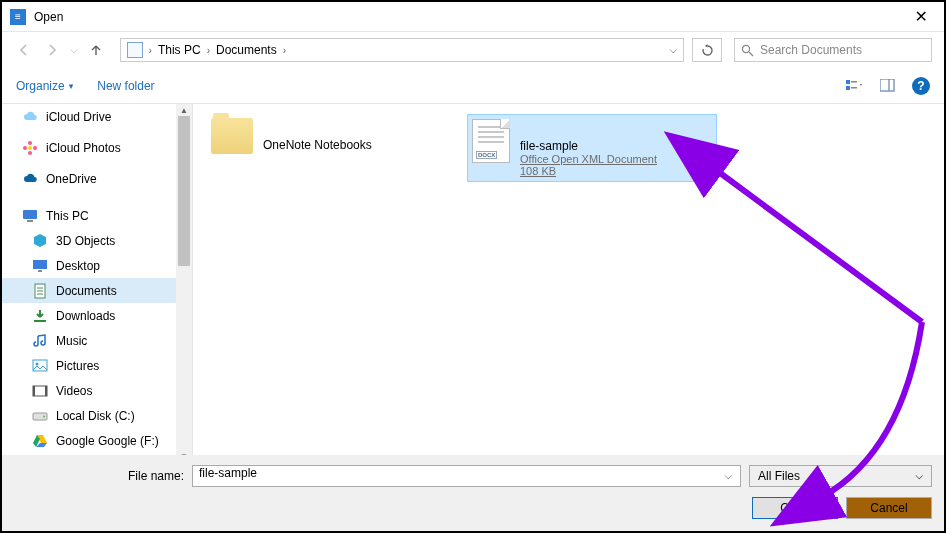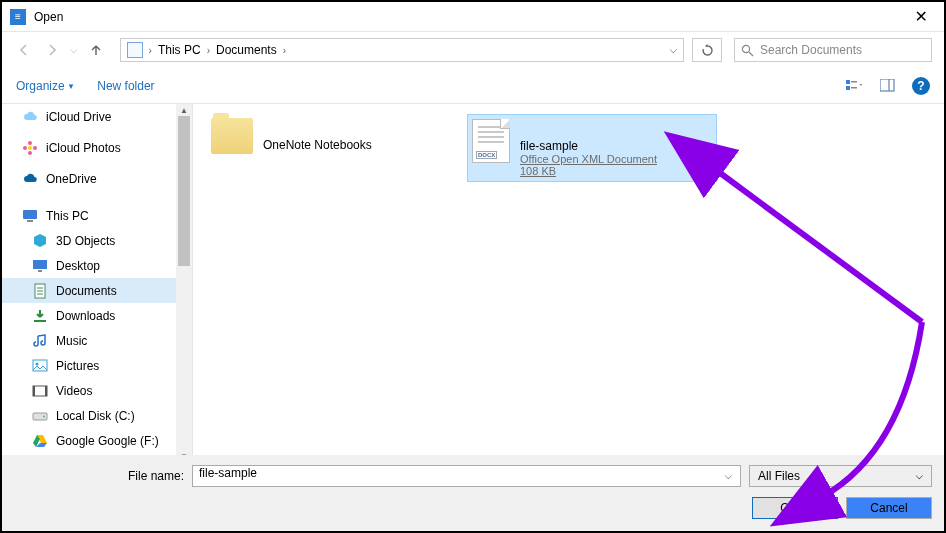--- a/index.html
+++ b/index.html
@@ -47,21 +47,21 @@
 .file-meta { display: flex; flex-direction: column; font-size: 12px; margin-top: 20px; }
 .file-name { color: #000; }
 .file-type, .file-size { color: #6d6d6d; font-size: 11px; text-decoration: underline; }
 .bottom { position: absolute; bottom: 0; left: 0; right: 0; background: #f0f0f0; padding: 10px 12px 12px 12px; }
 .fname-row { display: flex; align-items: center; gap: 8px; margin-bottom: 10px; }
 .fname-label { font-size: 12px; color: #000; width: 170px; text-align: right; }
 .fname-input { flex: 1; height: 22px; border: 1px solid #aaa; background: #fff; padding: 0 6px; font-size: 12px; position: relative; }
 .fname-chev { position: absolute; right: 8px; top: 4px; font-size: 10px; color: #606060; }
 .filetype-select { width: 183px; height: 22px; border: 1px solid #aaa; background: #efefef; display: flex; align-items: center; justify-content: space-between; padding: 0 8px; font-size: 12px; }
 .btn-row { display: flex; justify-content: flex-end; gap: 8px; }
-.btn { width: 86px; height: 22px; border: 1px solid #adadad; background: #3b82f6; font-size: 12px; display: flex; align-items: center; justify-content: center; }
+.btn { width: 86px; height: 22px; border: 1px solid #adadad; background: #a16207; font-size: 12px; display: flex; align-items: center; justify-content: center; }
 .btn.primary { border: 1.5px solid #0f6cbd; background: #e1e1e1; }
 .annotation { position: absolute; pointer-events: none; }
 </style>
 </head>
 <body>
 
 <div class="titlebar">
   <div class="title-icon">
       <span>≡</span>
     </div>

